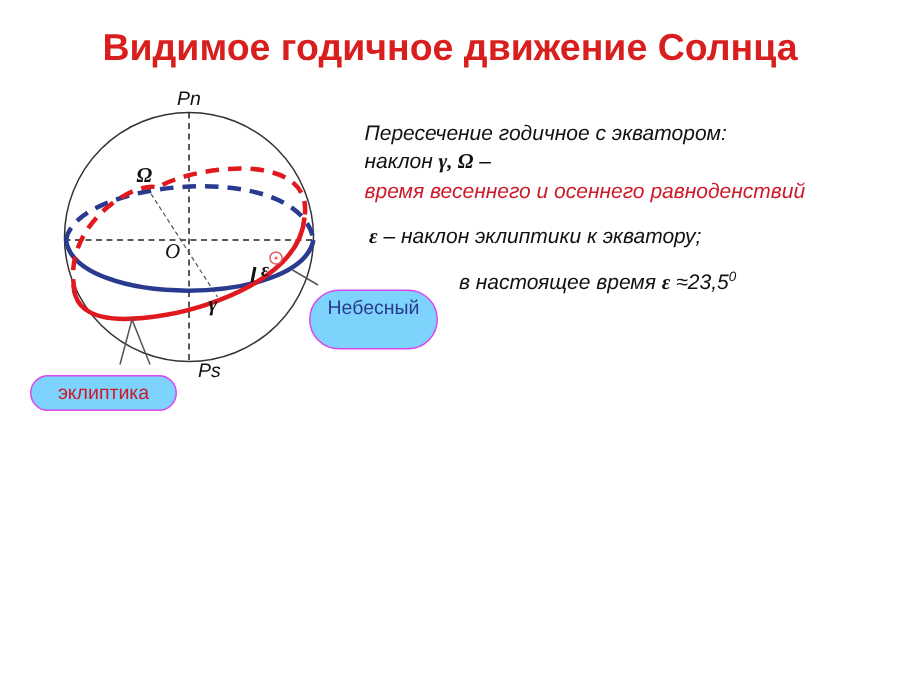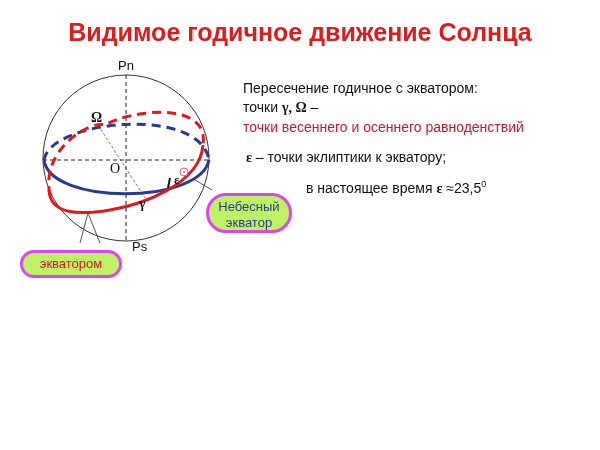--- a/index.html
+++ b/index.html
@@ -1,24 +1,24 @@
 <!DOCTYPE html>
 <html><head>
 <meta charset="utf-8">
 <style>
   html, body { margin:0; padding:0; }
   body { width:600px; height:450px; background:#ffffff; position:relative; overflow:hidden;
          font-family:"Liberation Sans", sans-serif; }
   .title { position:absolute; left:0; top:18px; width:600px; text-align:center;
            font-size:25px; font-weight:bold; color:#d91e1e; }
   .diagram { position:absolute; left:0; top:0; }
-  .txt { position:absolute; font-size:14px; color:#111; white-space:nowrap; }
+  .txt { position:absolute; font-size:14px; color:#111; white-space:nowrap;font-style:italic; }
   .red { color:#cc1a2a; }
   .bold { font-weight:bold; font-family:"Liberation Serif", serif; }
-  .callout { position:absolute; border:3px solid #d946ef; border-radius:20px; background:#bef264;
+  .callout { position:absolute; border:1px solid #d946ef; border-radius:20px; background:#7dd3fc;
              font-size:13px; text-align:center; line-height:16px; }
 </style>
 </head>
 <body>
 
 <div class="title">Видимое годичное движение Солнца</div>
 
 <svg class="diagram" width="600" height="450" viewBox="0 0 600 450">
 
   <circle cx="126" cy="158" r="83" fill="none" stroke="#333" stroke-width="1"></circle>
@@ -47,30 +47,29 @@
 </svg>
 
 <span class="txt" style="left:118px;top:58px;font-size:13px;">Pn</span>
 <span class="txt" style="left:132px;top:239px;font-size:13px;">Ps</span>
 <span class="txt" style="left:110px;top:161px;font-family:'Liberation Serif',serif;font-size:14px;">O</span>
 <span class="txt bold" style="left:139px;top:196px;font-size:14px;">γ</span>
 <span class="txt bold" style="left:91px;top:110px;font-size:14px;">Ω</span>
 <span class="txt bold" style="left:174px;top:172px;font-size:13px;">ε</span>
 
 <div class="callout" style="left:20px;top:250px;width:96px;height:22px;line-height:22px;">
-  <span class="red">экватором</span>
+  <span class="red">эклиптика</span>
 </div>
 <div class="callout" style="left:206px;top:193px;width:86px;height:40px;color:#2a3a8f;padding-top:3px;box-sizing:border-box;">
   <div>Небесный</div>
-  <div>экватор</div>
 </div>
 
 <div class="txt" style="left:243px;top:80px;">Пересечение годичное с экватором:</div>
 <div class="txt" style="left:243px;top:99px;">
-  <span>точки </span><span class="bold">γ, Ω</span><span> –</span>
+  <span>наклон </span><span class="bold">γ, Ω</span><span> –</span>
 </div>
-<div class="txt red" style="left:243px;top:119px;">точки весеннего и осеннего равноденствий</div>
+<div class="txt red" style="left:243px;top:119px;">время весеннего и осеннего равноденствий</div>
 <div class="txt" style="left:246px;top:149px;">
-  <span class="bold">ε</span><span> – точки эклиптики к экватору;</span>
+  <span class="bold">ε</span><span> – наклон эклиптики к экватору;</span>
 </div>
 <div class="txt" style="left:306px;top:179px;text-align:center;">
   <span>в настоящее время </span><span class="bold">ε</span><span> ≈23,5</span><sup style="font-size:9px;">0</sup>
 </div>
 
 </body></html>

